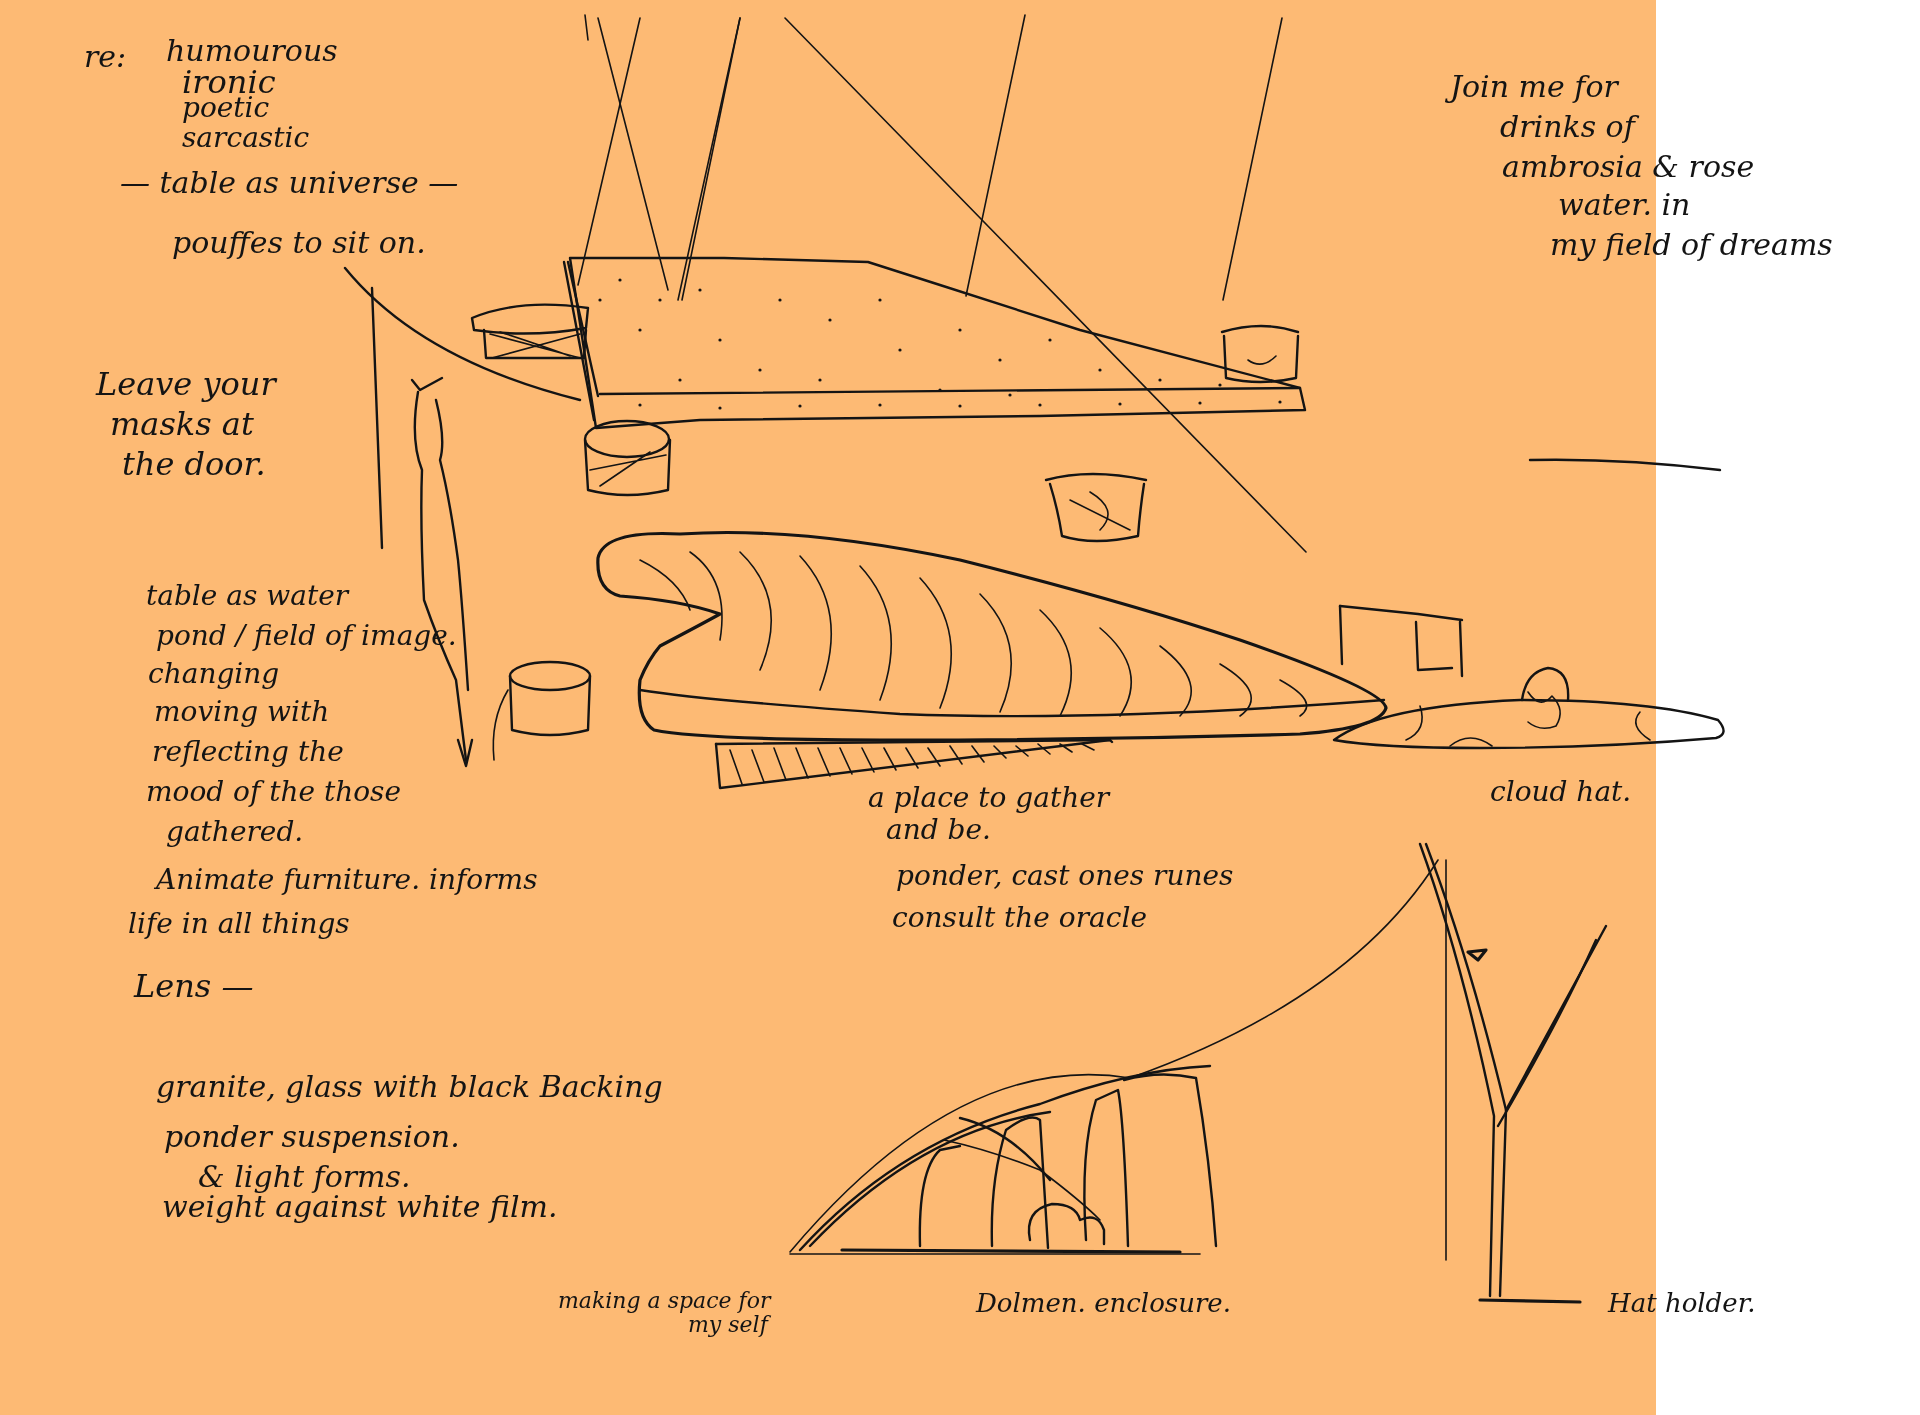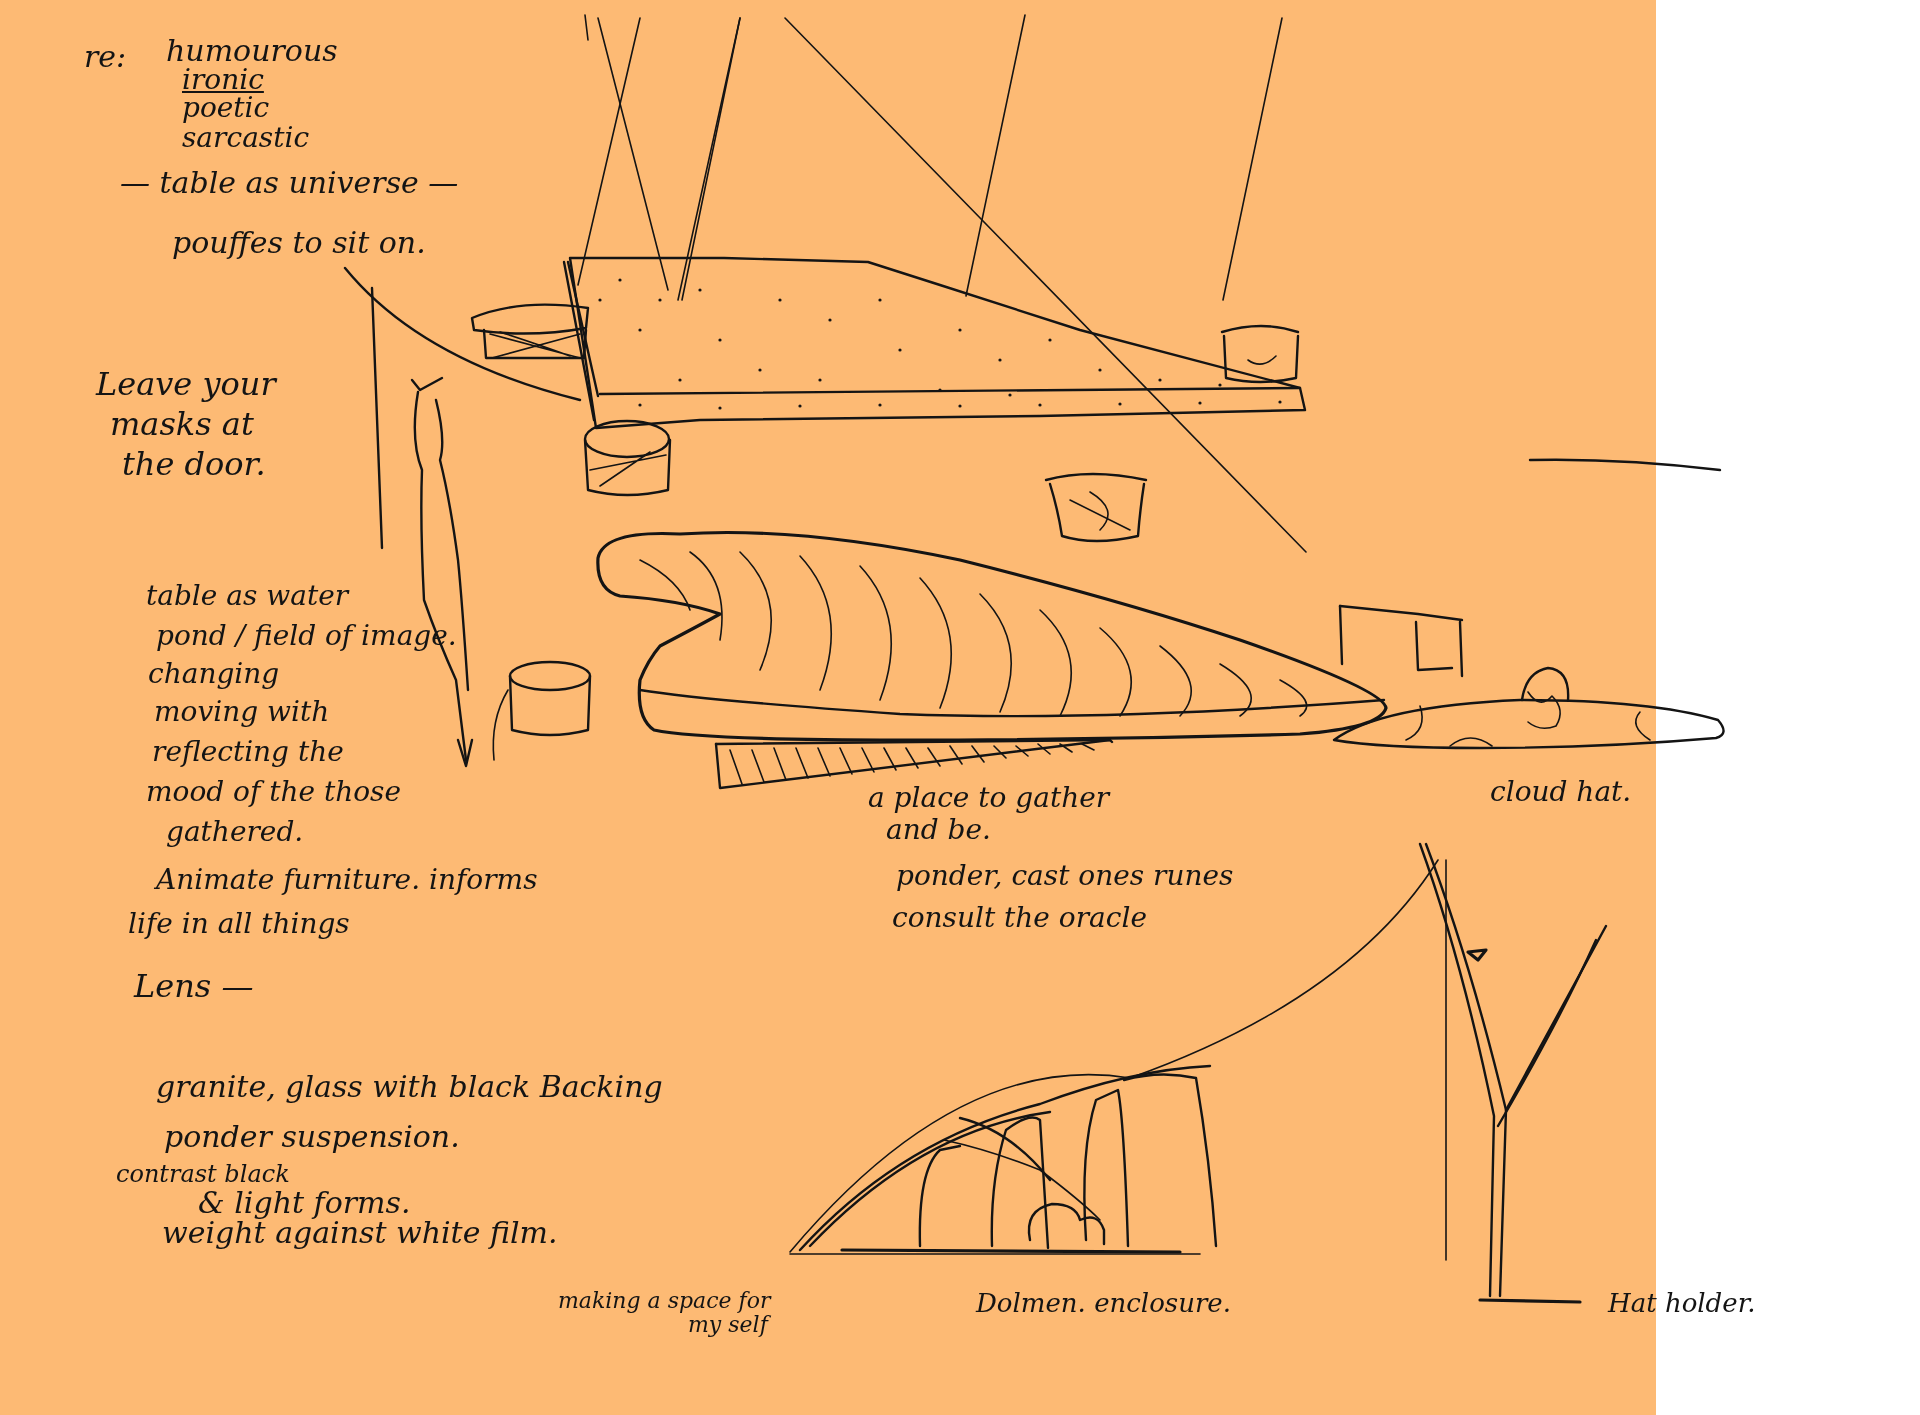--- a/index.html
+++ b/index.html
@@ -176,34 +176,41 @@
     </g>
 
     <g>
       <path class="ink med" d="M1530,460 Q1620,458 1720,470"></path>
     </g>
   </svg>
 
   <div class="note" style="left:84px; top:36px;">
     <span style="font-size:30px; position:absolute; left:0; top:6px;">re:</span>
     <span class="line" style="font-size:30px; position:absolute; left:82px; top:0;">humourous</span>
-    <span class="line" style="font-size:28px; position:absolute; left:98px; top:30px;text-decoration:underline;">ironic</span>
+    <span class="line" style="font-size:32px; position:absolute; left:98px; top:30px;">ironic</span>
     <span class="line" style="font-size:28px; position:absolute; left:98px; top:58px;">poetic</span>
     <span class="line" style="font-size:28px; position:absolute; left:98px; top:88px;">sarcastic</span>
   </div>
 
   <div class="note" style="left:120px; top:168px; font-size:30px;">— table as universe —</div>
   <div class="note" style="left:172px; top:228px; font-size:30px;">pouffes to sit on.</div>
 
   <div class="note" style="left:96px; top:368px; font-size:32px;">
     <span class="line" style="margin-bottom:8px;">Leave your</span>
     <span class="line" style="margin-left:14px; margin-bottom:8px;">masks at</span>
     <span class="line" style="margin-left:26px;">the door.</span>
   </div>
 
+  <div class="note" style="left:1450px; top:72px; font-size:30px;">
+    <span class="line" style="margin-bottom:10px;">Join me for</span>
+    <span class="line" style="margin-left:50px; margin-bottom:10px;">drinks of</span>
+    <span class="line" style="margin-left:52px; margin-bottom:8px;">ambrosia &amp; rose</span>
+    <span class="line" style="margin-left:108px; margin-bottom:10px;">water. in</span>
+    <span class="line" style="margin-left:100px;">my field of dreams</span>
+  </div>
 
   <div class="note" style="left:146px; top:582px; font-size:28px;">
     <span class="line" style="margin-bottom:12px;">table as water</span>
     <span class="line" style="margin-left:10px; margin-bottom:10px;">pond / field of image.</span>
     <span class="line" style="margin-left:2px; margin-bottom:10px;">changing</span>
     <span class="line" style="margin-left:8px; margin-bottom:12px;">moving with</span>
     <span class="line" style="margin-left:6px; margin-bottom:12px;">reflecting the</span>
     <span class="line" style="margin-bottom:12px;">mood of the those</span>
     <span class="line" style="margin-left:20px;">gathered.</span>
   </div>
@@ -211,21 +218,20 @@
   <div class="note" style="left:128px; top:866px; font-size:28px;">
     <span class="line" style="margin-left:28px; margin-bottom:16px;">Animate furniture. informs</span>
     <span class="line">life in all things</span>
   </div>
 
   <div class="note" style="left:134px; top:970px; font-size:32px;">Lens —</div>
 
   <div class="note" style="left:116px; top:1072px; font-size:30px;">
     <span class="line" style="margin-left:40px; margin-bottom:20px;">granite, glass with black Backing</span>
     <span class="line" style="margin-left:48px; margin-bottom:10px;">ponder suspension.</span>
-    <span class="line" style="font-size:24px; margin-bottom:2px;">contrast black</span>
     <span class="line" style="margin-left:82px;">&amp; light forms.</span>
     <span class="line" style="margin-left:46px; margin-bottom:14px;">weight against white film.</span>
   </div>
 
   <div class="note" style="left:868px; top:784px; font-size:28px;">
     <span class="line" style="margin-bottom:4px;">a place to gather</span>
     <span class="line" style="margin-left:18px; margin-bottom:18px;">and be.</span>
     <span class="line" style="margin-left:28px; margin-bottom:14px;">ponder, cast ones runes</span>
     <span class="line" style="margin-left:24px;">consult the oracle</span>
   </div>

